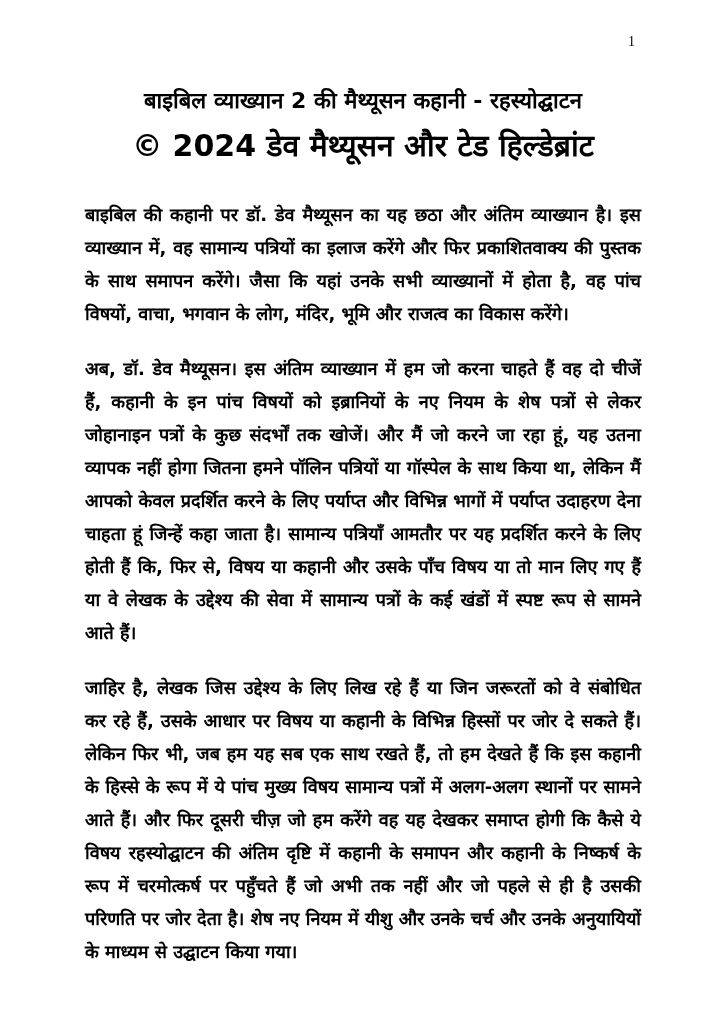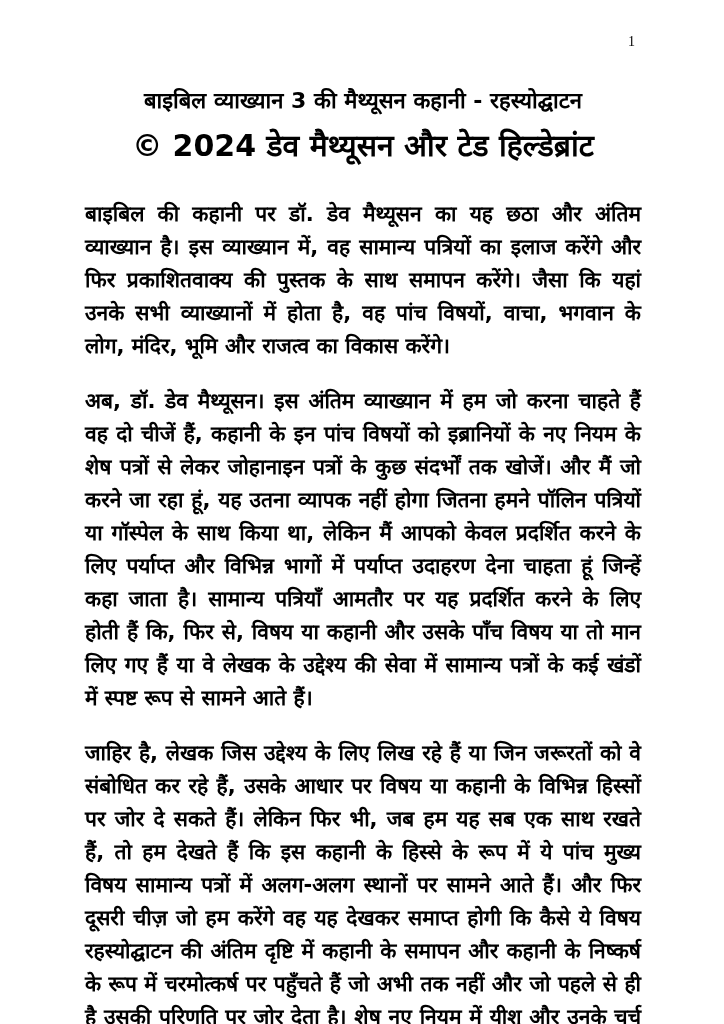--- a/index.html
+++ b/index.html
@@ -40,39 +40,39 @@
   .doc-copyright {
     font-size: 30px;
     font-weight: bold;
     line-height: 45px;
     margin: 0;
   }
   .body-text {
     margin-top: 30px;
   }
   .body-text p {
-    font-size: 21px;
+    font-size: 18px;
     font-weight: bold;
     line-height: 33px;
     text-align: justify;
     margin: 0 0 22px 0;
   }
   .body-text p:last-child {
     margin-bottom: 0;
   }
 </style>
 </head>
 <body>
 
 <div class="page">
 
   <div class="page-number">1</div>
 
   <div class="title-block">
-    <h1 class="doc-title">बाइबिल व्याख्यान 3 की मैथ्यूसन कहानी - रहस्योद्घाटन</h1>
+    <h1 class="doc-title">बाइबिल व्याख्यान 2 की मैथ्यूसन कहानी - रहस्योद्घाटन</h1>
     <h2 class="doc-copyright">© 2024 डेव मैथ्यूसन और टेड हिल्डेब्रांट</h2>
   </div>
 
   <div class="body-text">
     <p>बाइबिल की कहानी पर डॉ. डेव मैथ्यूसन का यह छठा और अंतिम व्याख्यान है। इस व्याख्यान में, वह सामान्य पत्रियों का इलाज करेंगे और फिर प्रकाशितवाक्य की पुस्तक के साथ समापन करेंगे। जैसा कि यहां उनके सभी व्याख्यानों में होता है, वह पांच विषयों, वाचा, भगवान के लोग, मंदिर, भूमि और राजत्व का विकास करेंगे।</p>
     <p>अब, डॉ. डेव मैथ्यूसन। इस अंतिम व्याख्यान में हम जो करना चाहते हैं वह दो चीजें हैं, कहानी के इन पांच विषयों को इब्रानियों के नए नियम के शेष पत्रों से लेकर जोहानाइन पत्रों के कुछ संदर्भों तक खोजें। और मैं जो करने जा रहा हूं, यह उतना व्यापक नहीं होगा जितना हमने पॉलिन पत्रियों या गॉस्पेल के साथ किया था, लेकिन मैं आपको केवल प्रदर्शित करने के लिए पर्याप्त और विभिन्न भागों में पर्याप्त उदाहरण देना चाहता हूं जिन्हें कहा जाता है। सामान्य पत्रियाँ आमतौर पर यह प्रदर्शित करने के लिए होती हैं कि, फिर से, विषय या कहानी और उसके पाँच विषय या तो मान लिए गए हैं या वे लेखक के उद्देश्य की सेवा में सामान्य पत्रों के कई खंडों में स्पष्ट रूप से सामने आते हैं।</p>
     <p>जाहिर है, लेखक जिस उद्देश्य के लिए लिख रहे हैं या जिन जरूरतों को वे संबोधित कर रहे हैं, उसके आधार पर विषय या कहानी के विभिन्न हिस्सों पर जोर दे सकते हैं। लेकिन फिर भी, जब हम यह सब एक साथ रखते हैं, तो हम देखते हैं कि इस कहानी के हिस्से के रूप में ये पांच मुख्य विषय सामान्य पत्रों में अलग-अलग स्थानों पर सामने आते हैं। और फिर दूसरी चीज़ जो हम करेंगे वह यह देखकर समाप्त होगी कि कैसे ये विषय रहस्योद्घाटन की अंतिम दृष्टि में कहानी के समापन और कहानी के निष्कर्ष के रूप में चरमोत्कर्ष पर पहुँचते हैं जो अभी तक नहीं और जो पहले से ही है उसकी परिणति पर जोर देता है। शेष नए नियम में यीशु और उनके चर्च और उनके अनुयायियों के माध्यम से उद्घाटन किया गया।</p>
   </div>
 
 </div>

